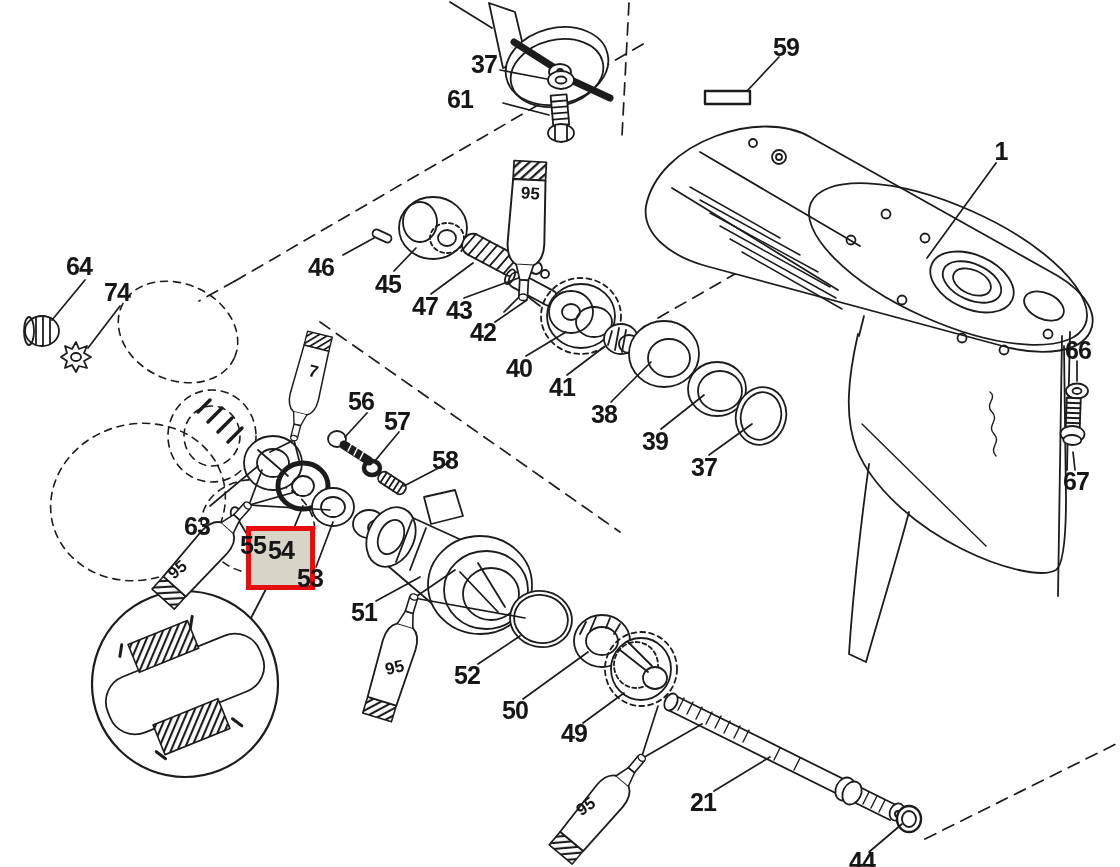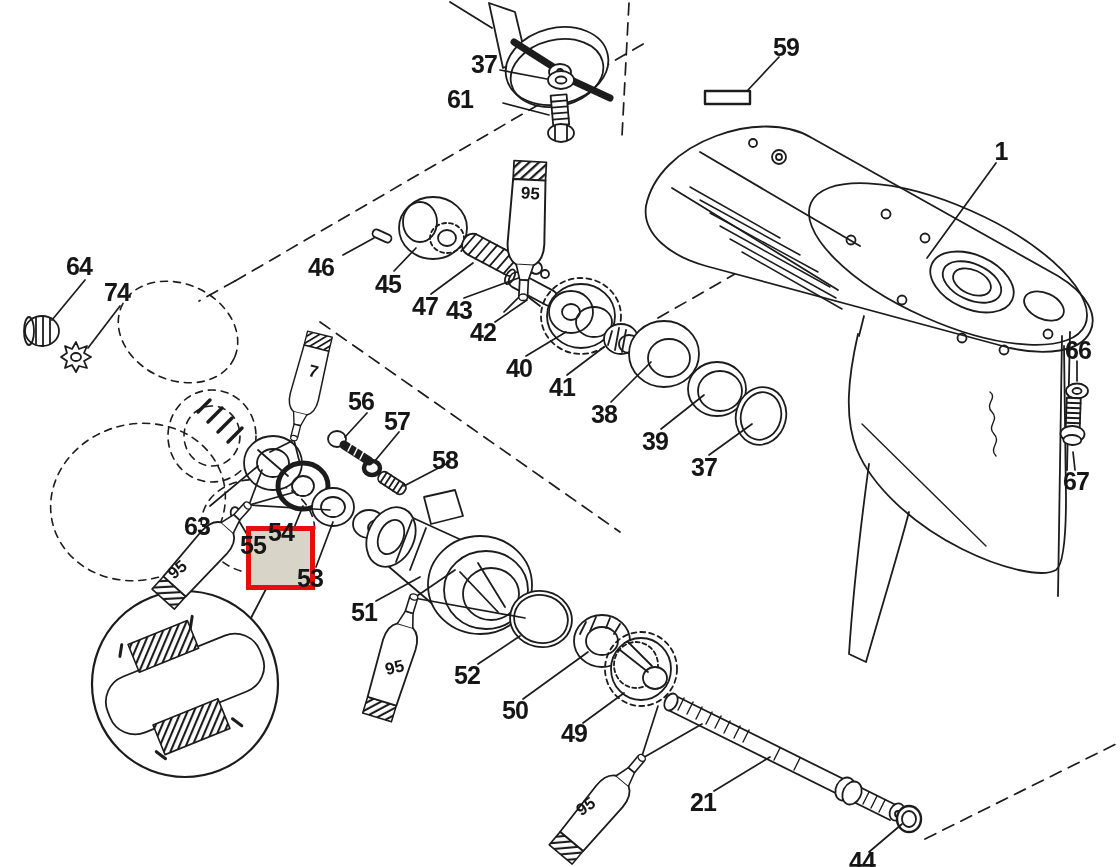--- a/index.html
+++ b/index.html
@@ -404,21 +404,21 @@
 <div class="co" style="left:862px;top:861px">44</div>
 <div class="co" style="left:388px;top:284px">45</div>
 <div class="co" style="left:321px;top:267px">46</div>
 <div class="co" style="left:425px;top:306px">47</div>
 <div class="co" style="left:703px;top:802px">21</div>
 <div class="co" style="left:574px;top:733px">49</div>
 <div class="co" style="left:515px;top:710px">50</div>
 <div class="co" style="left:364px;top:612px">51</div>
 <div class="co" style="left:467px;top:675px">52</div>
 <div class="co" style="left:310px;top:578px">53</div>
-<div class="co" style="left:281px;top:532px">54</div>
+<div class="co" style="left:281px;top:550px">54</div>
 <div class="co" style="left:253px;top:545px">55</div>
 <div class="co" style="left:361px;top:401px">56</div>
 <div class="co" style="left:397px;top:421px">57</div>
 <div class="co" style="left:445px;top:460px">58</div>
 <div class="co" style="left:786px;top:47px">59</div>
 <div class="co" style="left:460px;top:99px">61</div>
 <div class="co" style="left:484px;top:64px">37</div>
 <div class="co" style="left:197px;top:526px">63</div>
 <div class="co" style="left:79px;top:266px">64</div>
 <div class="co" style="left:117px;top:292px">74</div>

